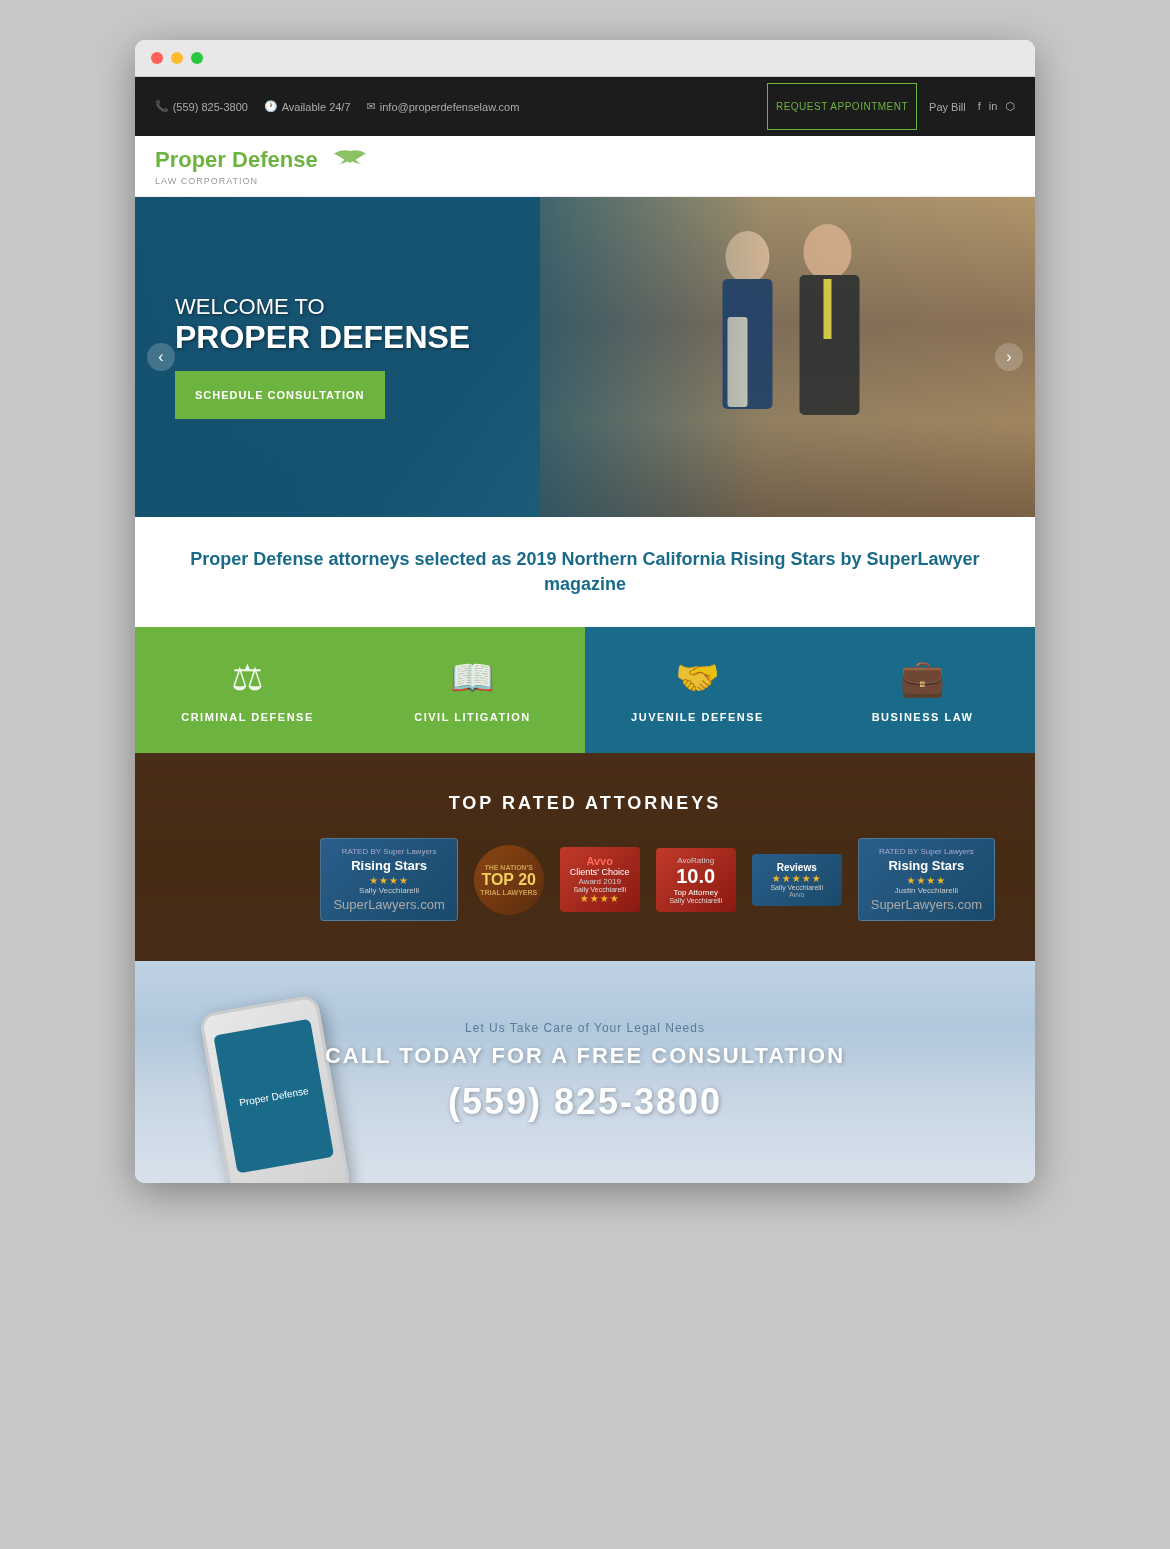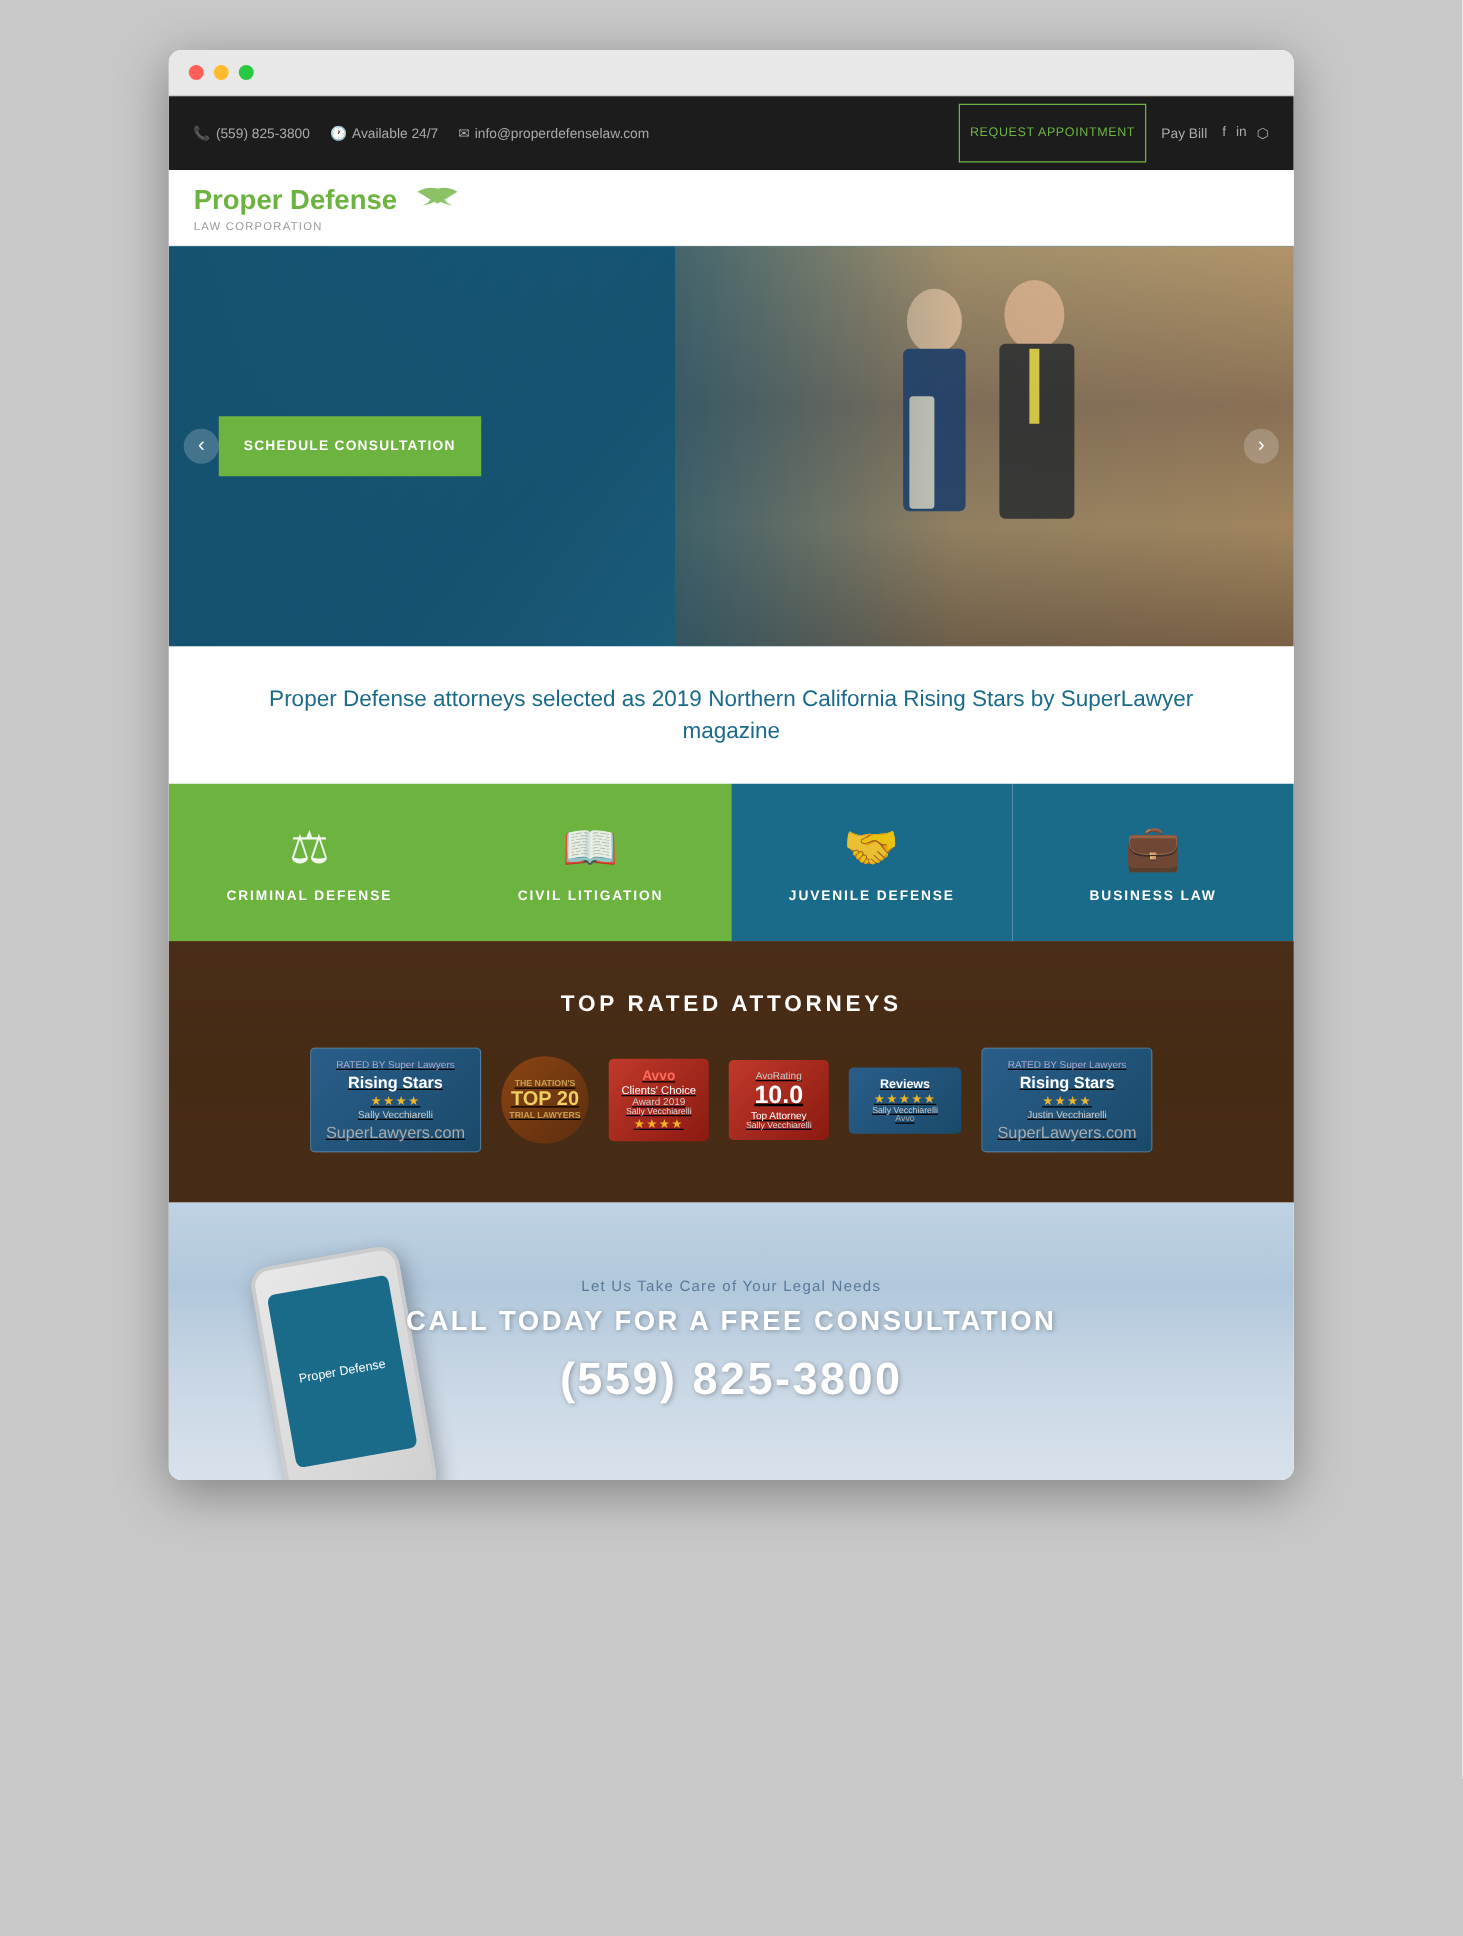--- a/index.html
+++ b/index.html
@@ -209,21 +209,21 @@
     }
 
     
     .award-banner {
       background: #fff;
       padding: 30px 40px;
       text-align: center;
     }
     .award-text {
       font-size: 18px;
-      font-weight: normal;
+      font-weight: bold;
       color: #1a6b8a;
       line-height: 1.4;
     }
 
     
     .services-grid {
       display: grid;
       grid-template-columns: repeat(4, 1fr);
     }
     .service-item {
@@ -278,27 +278,26 @@
       font-size: 18px;
       font-weight: bold;
       letter-spacing: 3px;
       text-transform: uppercase;
       margin-bottom: 24px;
       position: relative;
       z-index: 1;
     }
     .badges-row {
       display: flex;
-      justify-content: center;
+      justify-content: flex-end;
       align-items: center;
       gap: 16px;
       flex-wrap: wrap;
       position: relative;
       z-index: 1;
-      text-decoration: underline;
     }
     .badge {
       background: linear-gradient(135deg, #2a5e8a, #1a4a6a);
       border: 1px solid rgba(255,255,255,0.2);
       border-radius: 4px;
       padding: 8px 12px;
       color: #fff;
       font-size: 9px;
       text-align: center;
       min-width: 90px;
@@ -491,20 +490,24 @@
         <rect x="85" y="82" width="50" height="130" rx="5" fill="#1a3a6a"></rect>
         <rect x="90" y="120" width="20" height="90" rx="3" fill="#e8e0d0"></rect>
 
         <ellipse cx="190" cy="55" rx="24" ry="28" fill="#e8b890"></ellipse>
         <rect x="162" y="78" width="60" height="140" rx="5" fill="#2a2a2a"></rect>
         <rect x="186" y="82" width="8" height="60" fill="#f0e040"></rect>
       </svg>
     </div>
     <div class="hero-arrow hero-arrow-left">‹</div>
     <div class="hero-content">
+      <div class="hero-title">
+        <div class="hero-title-small">WELCOME TO</div>
+        <div>PROPER DEFENSE</div>
+      </div>
       <button class="hero-cta">SCHEDULE CONSULTATION</button>
     </div>
     <div class="hero-arrow">›</div>
   </div>
 
   <div class="award-banner">
     <p class="award-text">Proper Defense attorneys selected as 2019 Northern California Rising Stars by SuperLawyer magazine</p>
   </div>
 
   <div class="services-grid">

